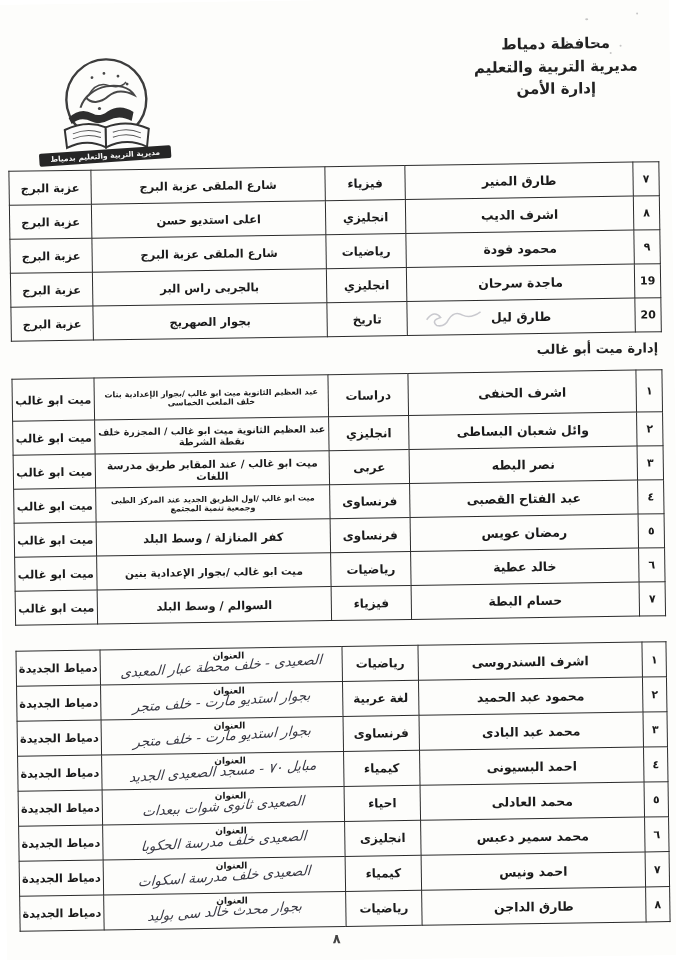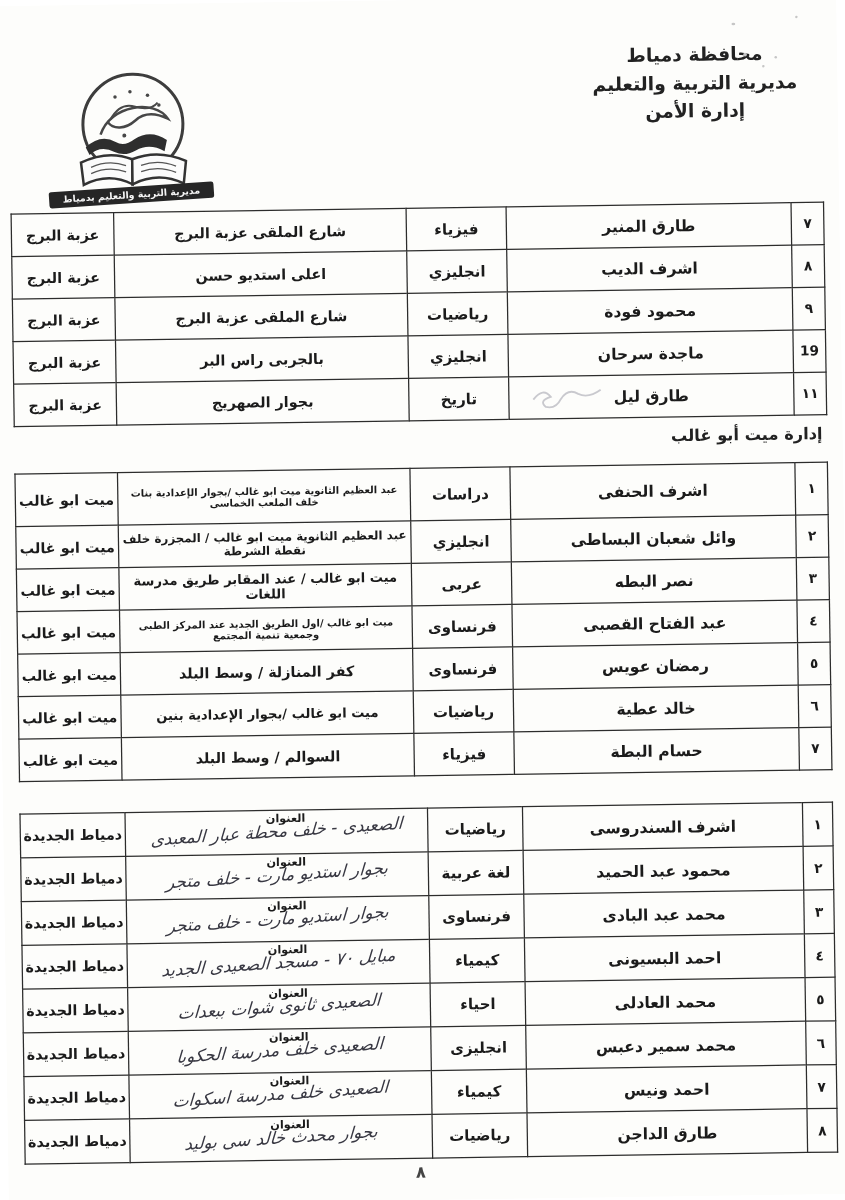--- a/index.html
+++ b/index.html
@@ -114,21 +114,21 @@
           <td class="reg">عزبة البرج</td>
         </tr>
     <tr>
           <td class="num">19</td>
           <td class="name">ماجدة سرحان</td>
           <td class="subj">انجليزي</td>
           <td class="addr">بالجربى راس البر</td>
           <td class="reg">عزبة البرج</td>
         </tr>
     <tr>
-          <td class="num">١١</td>
+          <td class="num">20</td>
           <td class="name rel"><span>طارق ليل</span><span class="scrib"><svg width="62" height="26">
                 <path d="M3,15 q8,-10 14,-2 q-10,3 -4,8 q8,2 12,-6 q6,-9 14,-4 q8,4 18,-3" stroke="#bdbdc4" fill="none" stroke-width="1.5"></path>
               </svg></span></td>
           <td class="subj">تاريخ</td>
           <td class="addr">بجوار الصهريج</td>
           <td class="reg">عزبة البرج</td>
         </tr>
   </tbody>
     </table>
 

